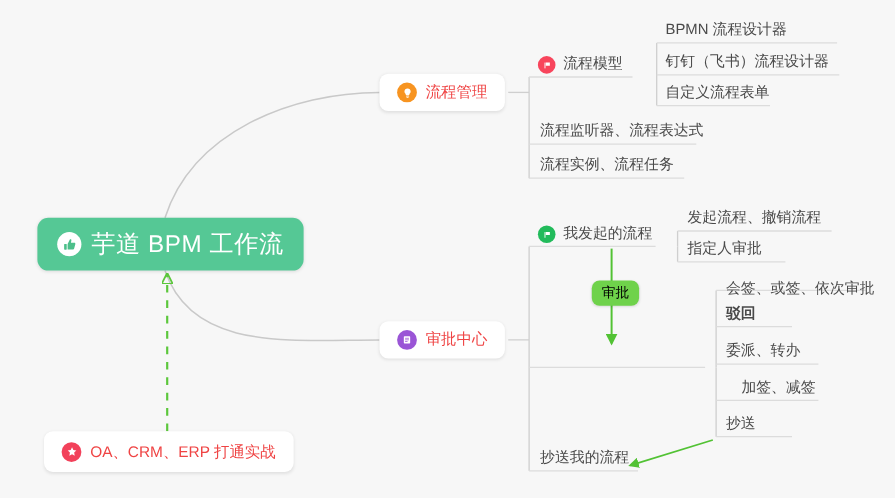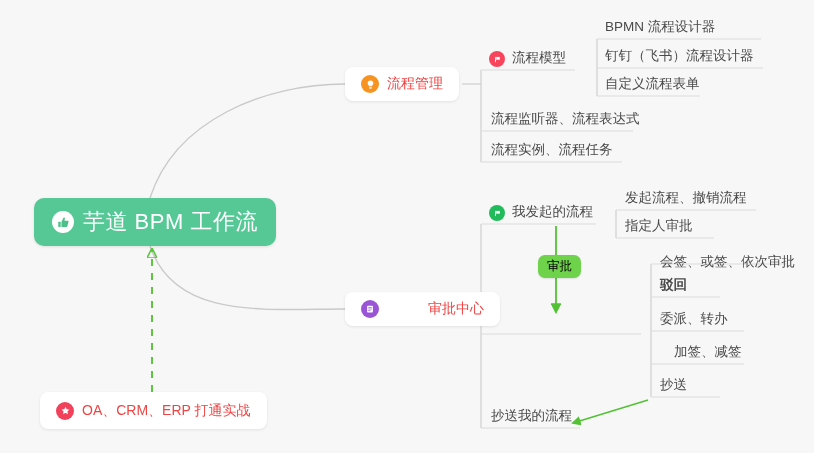--- a/index.html
+++ b/index.html
@@ -207,21 +207,21 @@
     <span>自定义流程表单</span>
   </div>
 
   <div class="node node-leaf" style="left:487px; top:103px;">
     <span>流程监听器、流程表达式</span>
   </div>
   <div class="node node-leaf" style="left:487px; top:134px;">
     <span>流程实例、流程任务</span>
   </div>
 
-  <div class="node node-card" style="left:345px; top:292px;gap:41px;">
+  <div class="node node-card" style="left:345px; top:292px;">
     <span class="icon ic-18" style="border-radius:50%; background:#9a55d6;">
       <svg width="10" height="10" viewBox="0 0 16 16">
         <rect fill="#ffffff" x="3.4" y="2.6" width="9.2" height="10.8" rx="1.1"></rect>
         <rect fill="#9a55d6" x="5.2" y="5.0" width="5.6" height="1.1"></rect>
         <rect fill="#9a55d6" x="5.2" y="7.4" width="5.6" height="1.1"></rect>
         <rect fill="#9a55d6" x="5.2" y="9.8" width="3.6" height="1.1"></rect>
       </svg>
     </span>
     <span>审批中心</span>
   </div>

